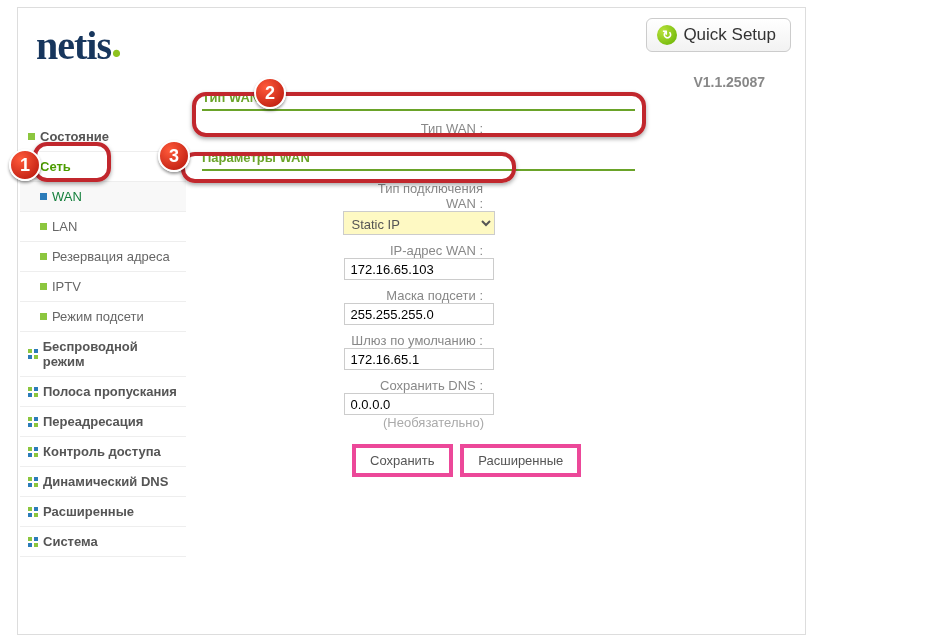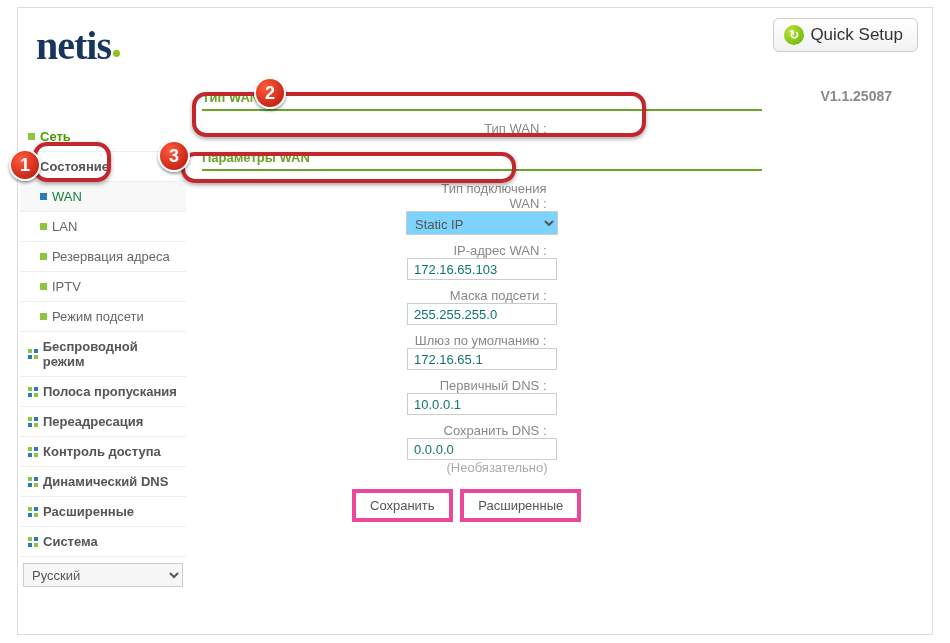--- a/index.html
+++ b/index.html
@@ -7,21 +7,21 @@
     font-family: Arial, sans-serif;
     background: #fff;
     width: 950px;
     height: 643px;
     overflow: hidden;
     position: relative;
   }
   .frame {
     position: absolute;
     left: 17px; top: 7px;
-    width: 916px; height: 628px;
+    width: 789px; height: 628px;
     border: 1px solid #ddd;
     background: #fff;
   }
   .header {
     height: 70px;
     position: relative;
     padding: 14px 18px 0 18px;
   }
   .logo {
     font-family: Georgia, serif;
@@ -47,21 +47,21 @@
   }
   .qs-icon {
     width: 20px; height: 20px;
     border-radius: 50%;
     background: radial-gradient(circle at 30% 30%, #b8e23a, #63b000);
     display: flex; align-items: center; justify-content: center;
     color: #fff; font-size: 12px; font-weight: bold;
   }
   .version {
     position: absolute;
-    right: 40px; top: 80px;
+    right: 40px; top: 66px;
     font-size: 14px;
     color: #888;
     font-weight: bold;
   }
 
   .body-area {
     display: flex;
     padding-left: 2px;
   }
   .sidebar {
@@ -134,27 +134,27 @@
     text-align: right;
     padding-right: 8px;
     color: #888;
   }
   .form-ctrl input[type=text] {
     width: 150px;
     height: 22px;
     border: 1px solid #ccc;
     padding: 0 6px;
     font-size: 13px;
-    color: #0f766e;
+    color: #000000;
   }
   .form-ctrl select {
     width: 152px;
     height: 24px;
     border: 1px solid #ccc;
-    background: #7dd3fc;
+    background: #fef9c3;
     color: #555;
     padding: 4px 4px;
     font-size: 13px;
   }
   .radio-group label {
     margin-right: 16px;
     color: #666;
     font-size: 13px;
   }
   .hint { color: #aaa; margin-left: 30px; }
@@ -203,27 +203,27 @@
     </span>
     <div class="quick-setup">
       <span class="qs-icon">↻</span>
       <span>Quick Setup</span>
     </div>
   </div>
   <div class="version">V1.1.25087</div>
 
   <div class="body-area">
     <div class="sidebar">
+      <div class="side-item">
+          <span class="sq"></span>
+          <span>Состояние</span>
+        </div>
       <div class="side-item active-parent">
           <span class="sq"></span>
           <span>Сеть</span>
-        </div>
-      <div class="side-item">
-          <span class="sq"></span>
-          <span>Состояние</span>
         </div>
       <div class="side-item sub active">
           <span class="sq blue"></span>
           <span>WAN</span>
         </div>
       <div class="side-item sub">
           <span class="sq"></span>
           <span>LAN</span>
         </div>
       <div class="side-item sub">
@@ -259,23 +259,20 @@
           <span>Динамический DNS</span>
         </div>
       <div class="side-item">
           <span class="sqgrid"></span>
           <span>Расширенные</span>
         </div>
       <div class="side-item">
           <span class="sqgrid"></span>
           <span>Система</span>
         </div>
-      <select class="lang-select">
-        <option>Русский</option>
-      </select>
     </div>
 
     <div class="main">
       <div class="section-title">Тип WAN</div>
       <div class="form-row">
         <div class="form-label">Тип WAN :</div>
       </div>
 
       <div class="section-title" style="margin-top:6px">Параметры WAN</div>
 
@@ -293,24 +290,20 @@
       </div>
       <div class="form-row">
         <div class="form-label">Маска подсети :</div>
         <div class="form-ctrl"><input type="text" value="255.255.255.0" style=""></div>
       </div>
       <div class="form-row">
         <div class="form-label">Шлюз по умолчанию :</div>
         <div class="form-ctrl"><input type="text" value="172.16.65.1" style=""></div>
       </div>
       <div class="form-row">
-        <div class="form-label">Первичный DNS :</div>
-        <div class="form-ctrl"><input type="text" value="10.0.0.1" style=""></div>
-      </div>
-      <div class="form-row">
         <div class="form-label">Сохранить DNS :</div>
         <div class="form-ctrl"><input type="text" value="0.0.0.0" style=""></div>
         <span class="hint">(Необязательно)</span>
       </div>
       <div class="btn-row">
         <button class="btn">Сохранить</button>
         <button class="btn">Расширенные</button>
       </div>
     </div>
   </div>

